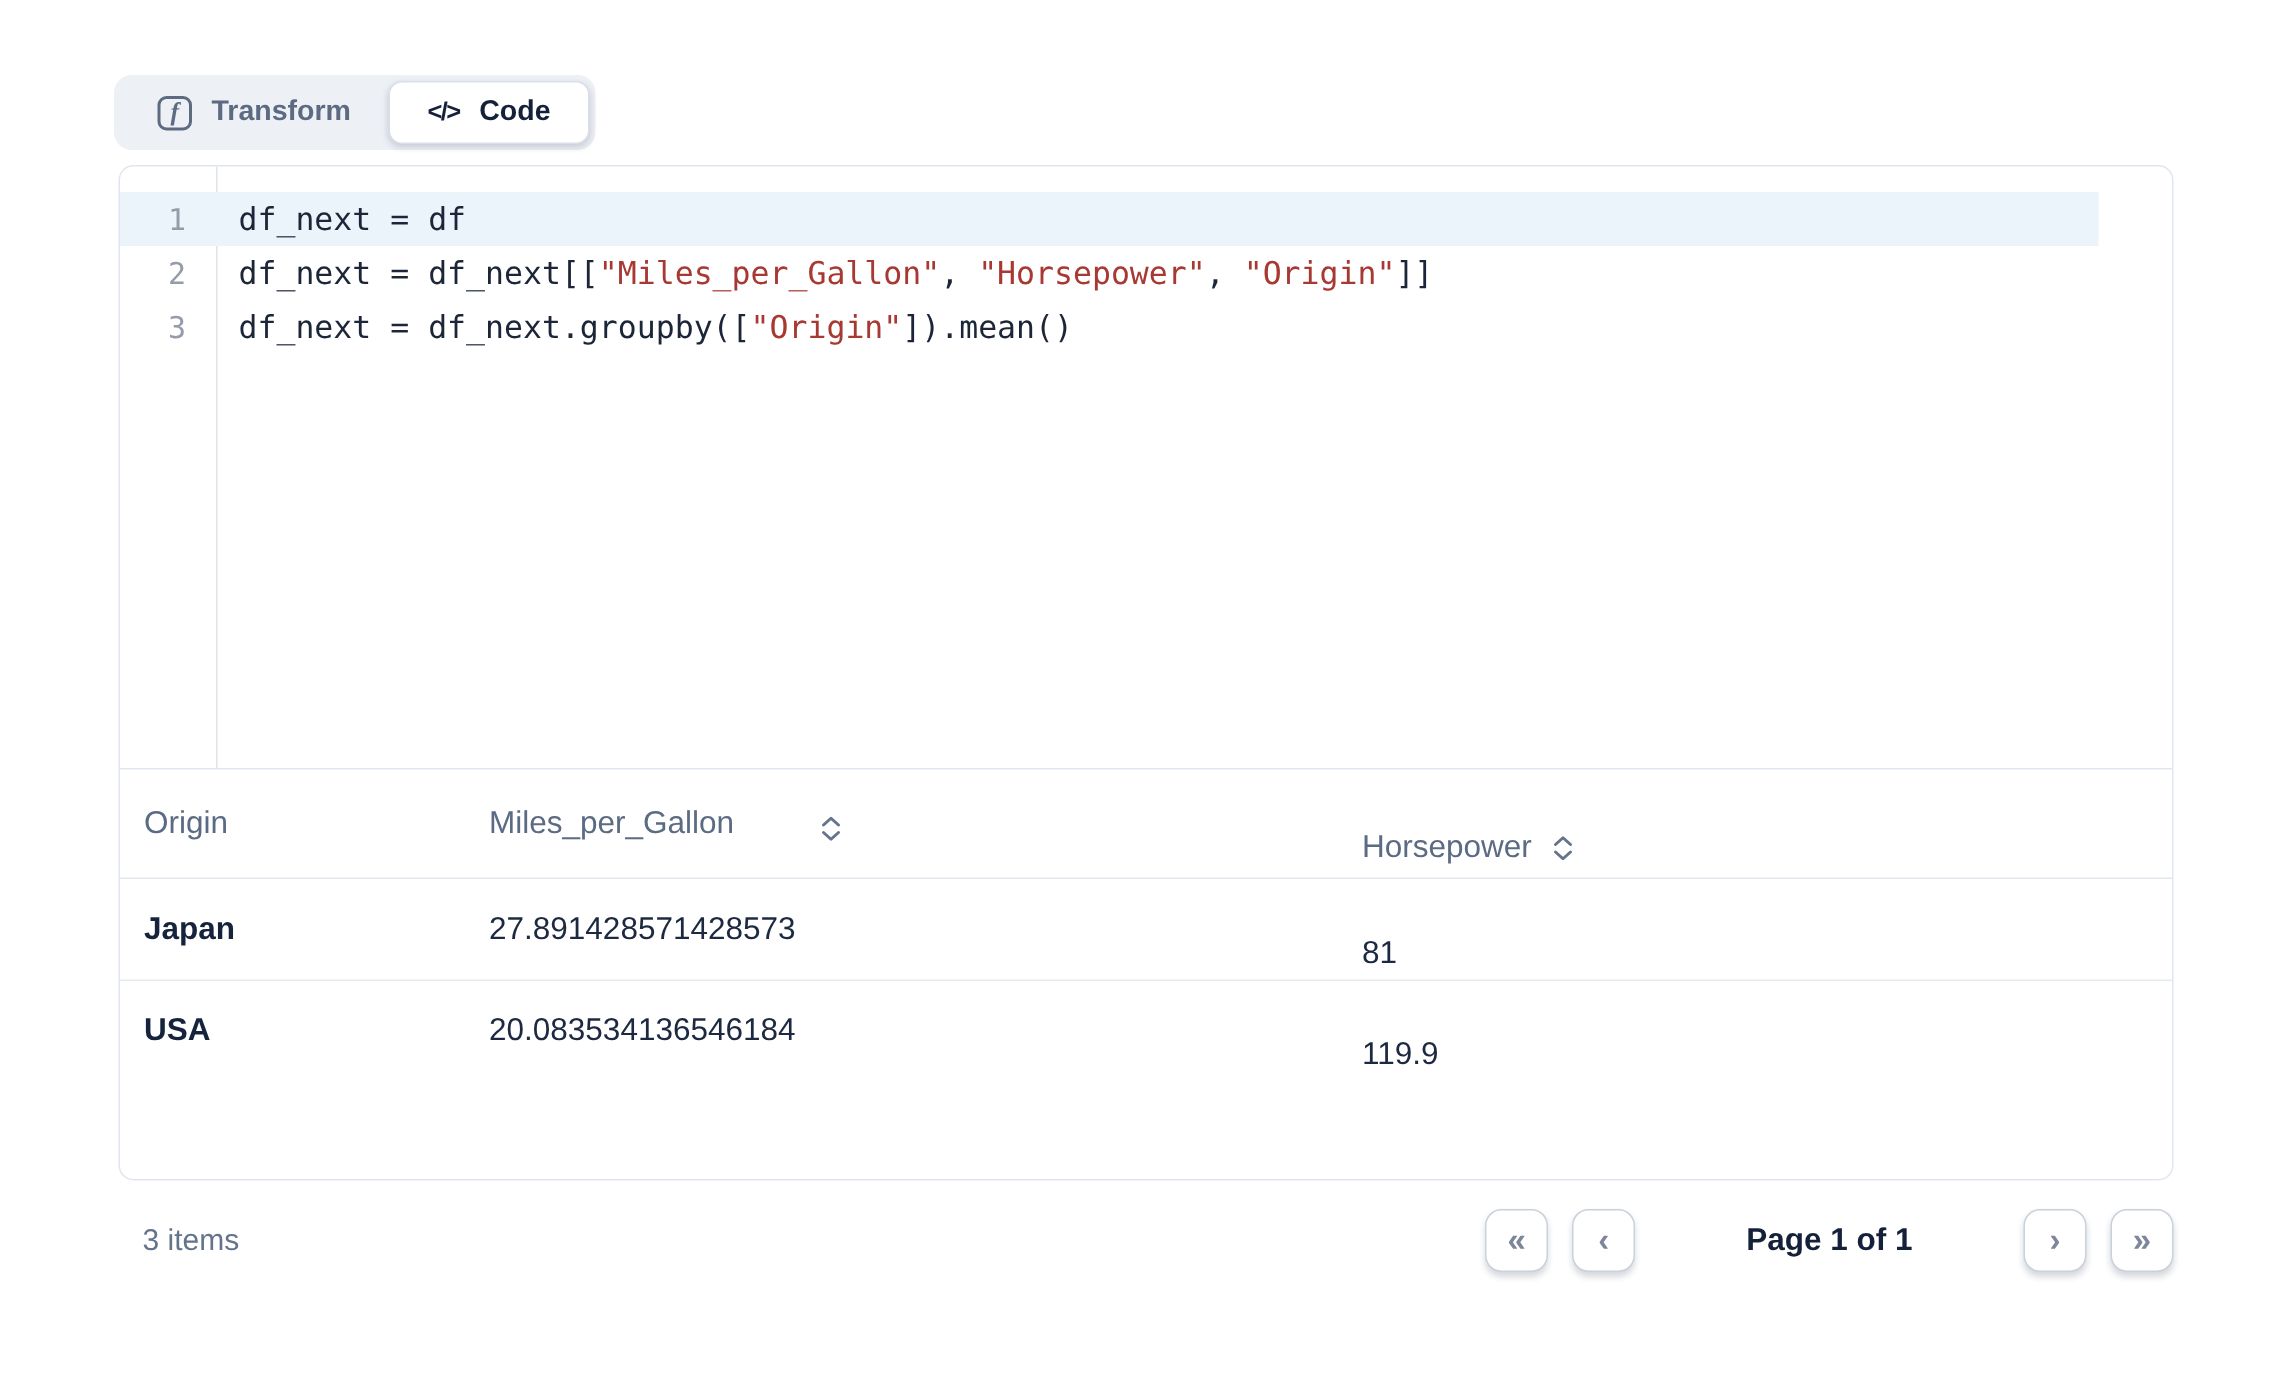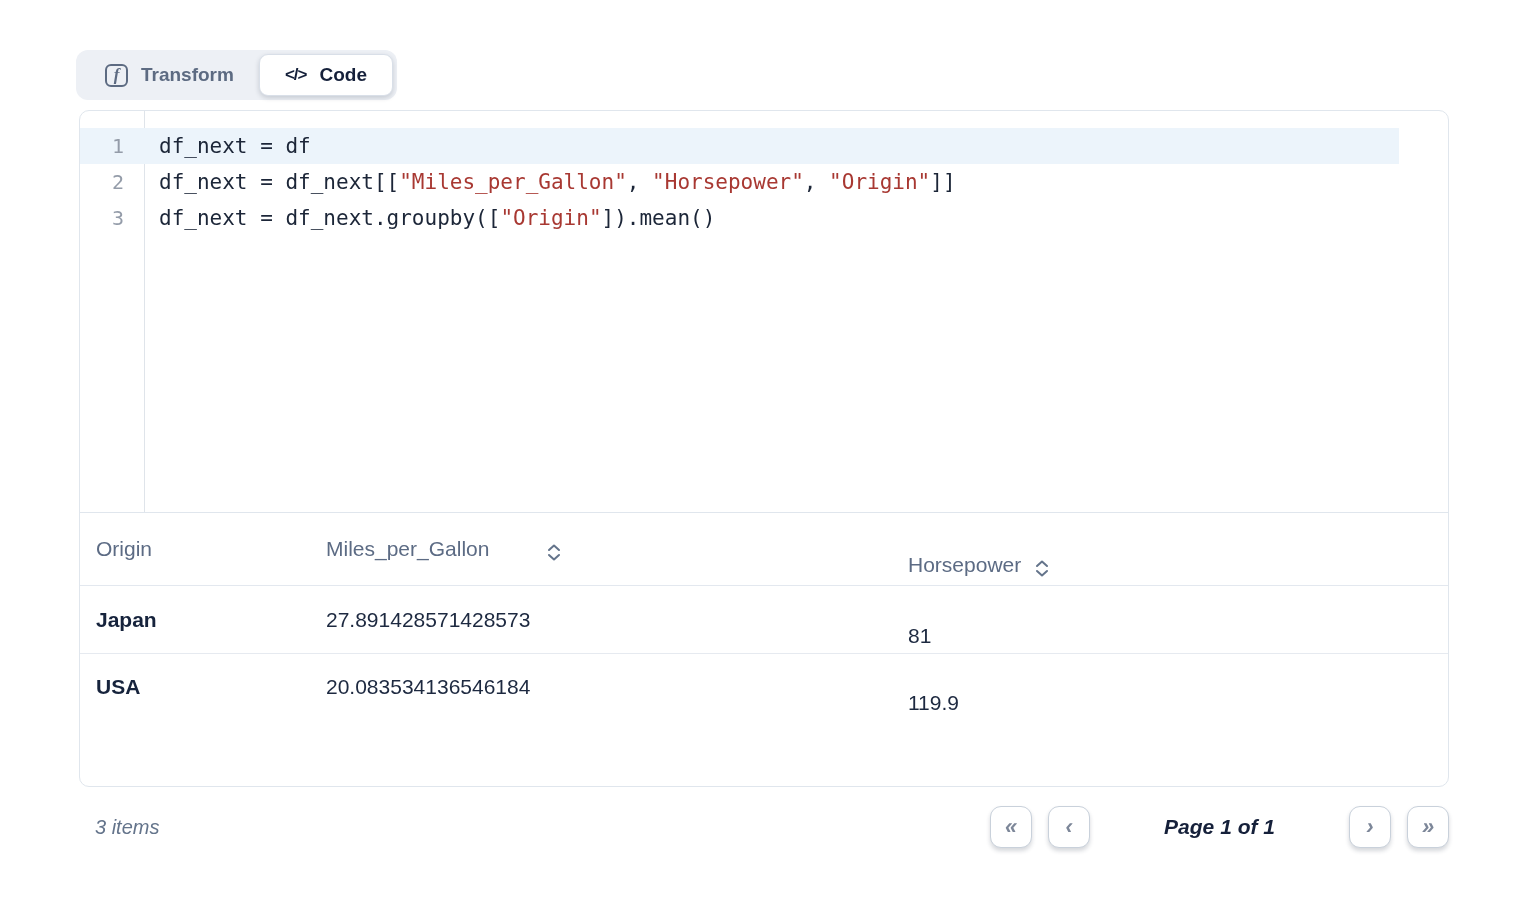--- a/index.html
+++ b/index.html
@@ -41,30 +41,30 @@
   .tok.str { color:#a83832; }
 
   
   .thead { display:flex; align-items:center; height:73px;
            border-bottom:1px solid #e3e8ef; color:#5c6b84; font-size:21px; }
   .trow  { display:flex; align-items:center; height:67px; font-size:21px; }
   .trow + .trow { border-top:1px solid #e6eaf0; }
   .thead { }
   .col-0 { width:230px; padding-left:16px; }
   .col-1 { width:582px; padding-left:16px; display:flex; align-items:flex-end;gap:44px; }
-  .col-2 { flex:1; padding-left:16px; display:flex; align-items:flex-end;margin-top:32px; }
+  .col-2 { flex:1; padding-left:16px; display:flex; align-items:center;margin-top:32px; }
   .origin-cell { font-weight:700; color:#16233c; }
   .num-cell { color:#1d2940; }
   .sort-icon { margin-left:14px; display:inline-flex; flex-direction:column;
                align-items:center; gap:1px; }
   .sort-icon svg { display:block; }
 
   
   .tfooter { position:absolute; left:79px; top:787px; width:1370px; height:80px;
-             display:flex; align-items:center;font-style:italic; }
+             display:flex; align-items:center; }
   .items-count { padding-left:16px; color:#64748b; font-size:20px; }
   .pager { margin-left:auto; display:flex; align-items:center; }
   .pg-btn { width:42px; height:42px; border:1px solid #c9d1db; border-radius:11px;
             background:#ffffff; display:flex; align-items:center; justify-content:center;
             color:#7d8799; font-size:22px; font-weight:600; cursor:pointer;
             box-shadow:0 3px 4px rgba(30,41,59,0.18); user-select:none; }
   .pg-btn + .pg-btn { margin-left:16px; }
   .page-label { margin:0 74px; color:#15203a; font-weight:700; font-size:21px; }
 </style>
 </head>

